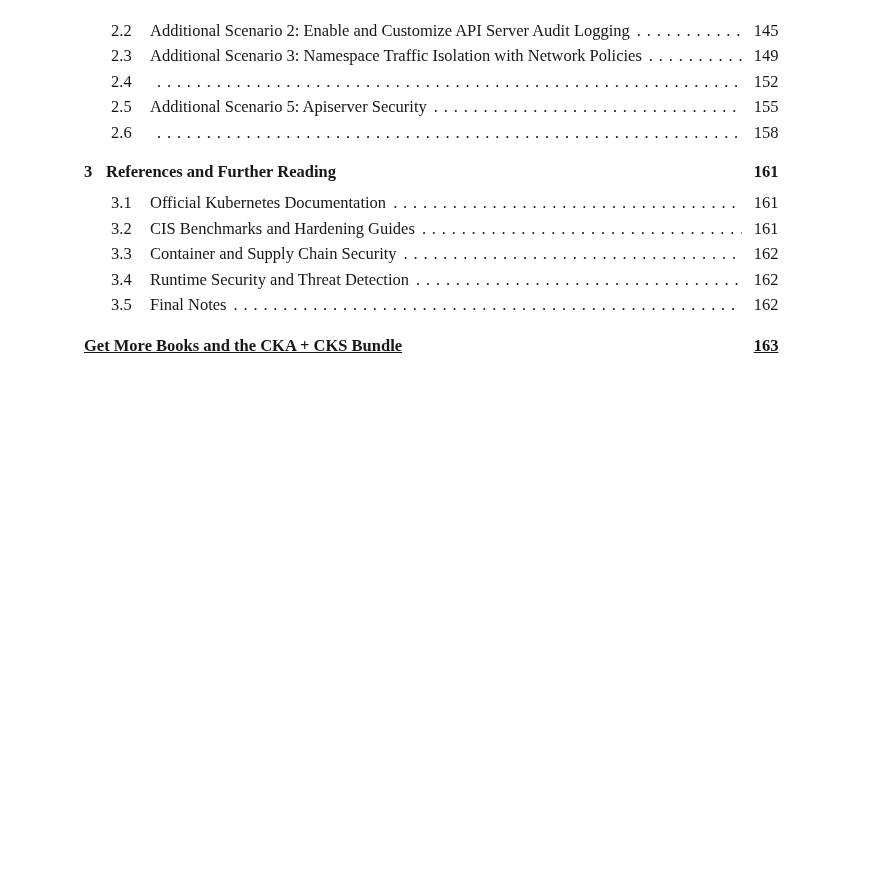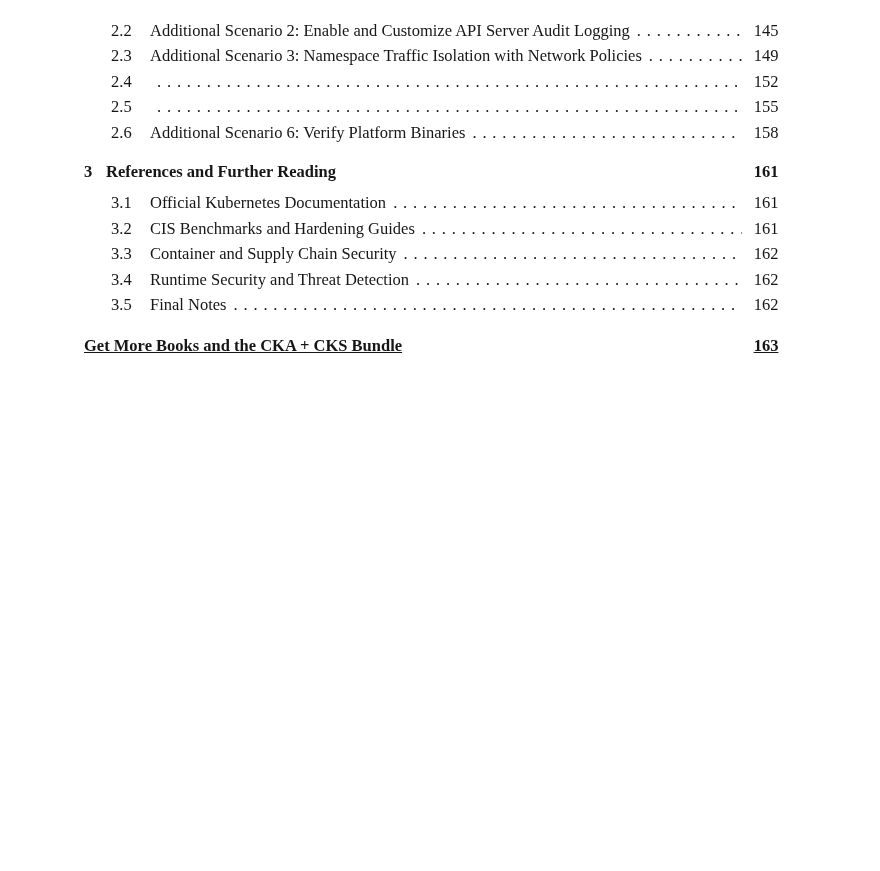--- a/index.html
+++ b/index.html
@@ -79,27 +79,27 @@
   </div>
 
   <div class="row sub">
     <span class="num">2.4</span>
     <span class="leader">. . . . . . . . . . . . . . . . . . . . . . . . . . . . . . . . . . . . . . . . . . . . . . . . . . . . . . . . . . . . . . . . . . . . . . . . . . . . . . . . </span>
     <span class="pg">152</span>
   </div>
 
   <div class="row sub">
     <span class="num">2.5</span>
+    <span class="title">Additional Scenario 5: Apiserver Security</span>
     <span class="leader">. . . . . . . . . . . . . . . . . . . . . . . . . . . . . . . . . . . . . . . . . . . . . . . . . . . . . . . . . . . . . . . . . . . . . . . . . . . . . . . . </span>
     <span class="pg">155</span>
   </div>
 
   <div class="row sub">
     <span class="num">2.6</span>
-    <span class="title">Additional Scenario 6: Verify Platform Binaries</span>
     <span class="leader">. . . . . . . . . . . . . . . . . . . . . . . . . . . . . . . . . . . . . . . . . . . . . . . . . . . . . . . . . . . . . . . . . . . . . . . . . . . . . . . . </span>
     <span class="pg">158</span>
   </div>
 
   <div class="row head gap-section">
     <span class="num">3</span>
     <span class="title">References and Further Reading</span>
     <span class="spacer"></span>
     <span class="pg">161</span>
   </div>

